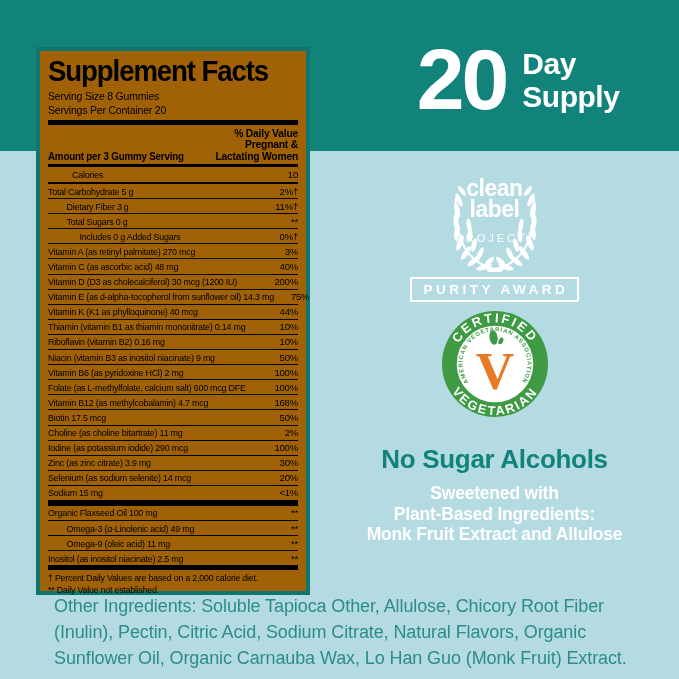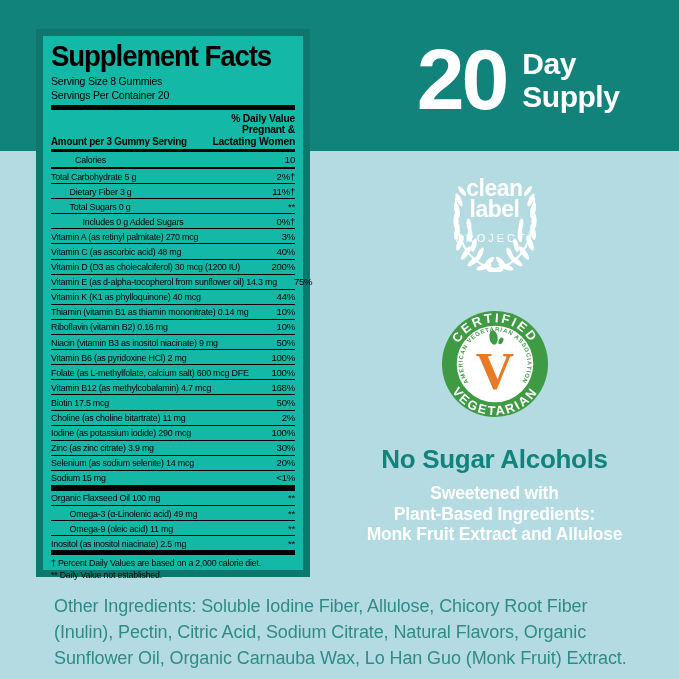--- a/index.html
+++ b/index.html
@@ -8,22 +8,22 @@
     position:relative;
     background:#B4DBE2;
     font-family:"Liberation Sans", sans-serif;
     overflow:hidden;
     color:#000;
   }
   .teal-band { position:absolute; left:0; top:0; width:679px; height:151px; background:#12837B; }
 
   
   .facts-panel {
-    position:absolute; left:36px; top:29px; width:274px; height:548px;
-    background:#14b8a6; border:7px solid #0f766e; padding:3px 8px 0 8px; z-index:2;
+    position:absolute; left:36px; top:47px; width:274px; height:548px;
+    background:#a16207; border:4px solid #0f766e; padding:3px 8px 0 8px; z-index:2;
   }
   .panel-title {
     font-size:30px; font-weight:bold; letter-spacing:-1.2px; line-height:1.05;
     transform:scaleX(0.92); transform-origin:0 50%; white-space:nowrap; margin-top:1px;
   }
   .serving-line { font-size:10.5px; line-height:13px; margin-top:1px; letter-spacing:-0.2px; }
   .serving-line:first-of-type { margin-top:3px; }
   .bar { background:#000; }
   .bar.b5 { height:5px; margin-top:3px; }
   .bar.b3 { height:3px; }
@@ -271,20 +271,21 @@
           </g>
           <use href="#branchL" transform="translate(136,0) scale(-1,1)"></use>
         </g>
       </svg>
       <div class="cl-text">
         <div class="cl-word">clean</div>
         <div class="cl-word">label</div>
         <div class="cl-project"><span>PROJECT</span><sup>®</sup></div>
       </div>
     </div>
+    <div class="purity-box">PURITY AWARD</div>
   </div>
 
   <div class="veg-badge">
     <svg width="108" height="108" viewBox="0 0 110 110">
       <circle cx="55" cy="55" r="54" fill="#3E9B44"></circle>
       <circle cx="55" cy="55" r="39" fill="#FFFFFF"></circle>
       <defs>
         <path id="vb-top" d="M 12.5,55 A 42.5,42.5 0 0 1 97.5,55" fill="none"></path>
         <path id="vb-bot" d="M 3,55 A 52,52 0 0 0 107,55" fill="none"></path>
         <path id="vb-inner" d="M 27,72 A 33,33 0 1 1 83,72" fill="none"></path>
@@ -306,13 +307,13 @@
 
   <div class="no-sugar">No Sugar Alcohols</div>
 
   <div class="sweetened">
     <div>Sweetened with</div>
     <div>Plant-Based Ingredients:</div>
     <div>Monk Fruit Extract and Allulose</div>
   </div>
 </div>
 
-<p class="other-ing">Other Ingredients: Soluble Iodine Fiber, Allulose, Chicory Root Fiber (Inulin), Pectin, Citric Acid, Sodium Citrate, Natural Flavors, Organic Sunflower Oil, Organic Carnauba Wax, Lo Han Guo (Monk Fruit) Extract.</p>
+<p class="other-ing">Other Ingredients: Soluble Tapioca Other, Allulose, Chicory Root Fiber (Inulin), Pectin, Citric Acid, Sodium Citrate, Natural Flavors, Organic Sunflower Oil, Organic Carnauba Wax, Lo Han Guo (Monk Fruit) Extract.</p>
 
 </body></html>

